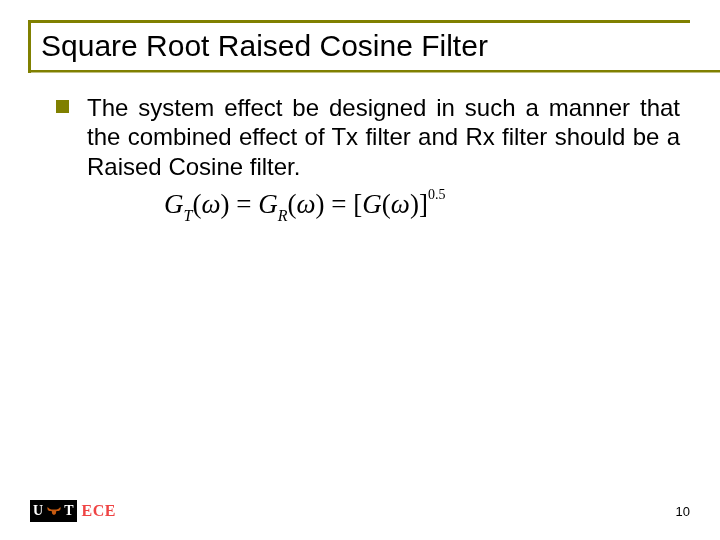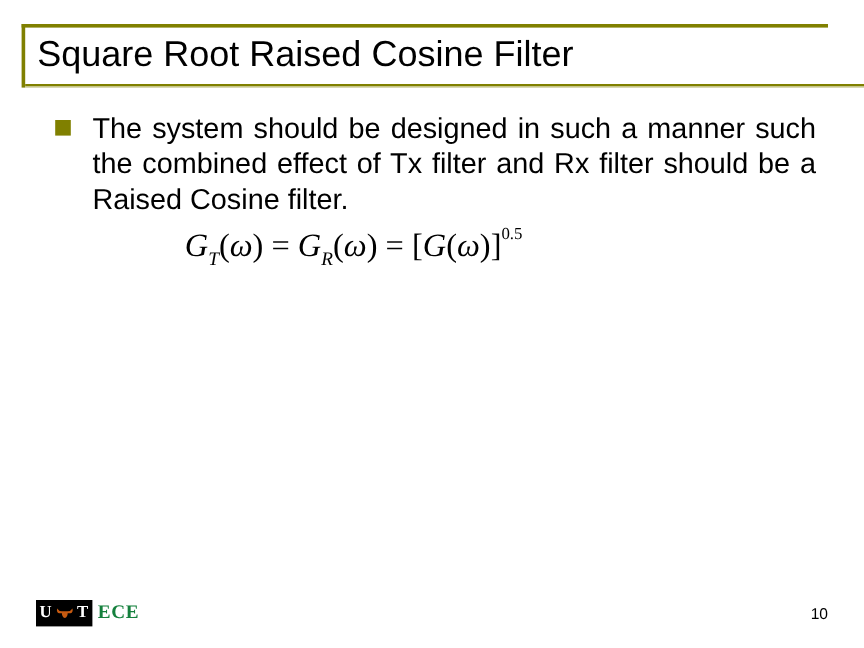--- a/index.html
+++ b/index.html
@@ -6,21 +6,21 @@
   html, body { width: 720px; height: 540px; overflow: hidden; }
   body {
     font-family: Arial, Helvetica, sans-serif;
     background: #ffffff;
     position: relative;
   }
   .slide {
     width: 720px;
     height: 540px;
     position: relative;
-    padding: 20px 30px 0 16px;
+    padding: 20px 30px 0 26px;
   }
   .title-box {
     border-left: 3px solid #808000;
     border-top: 3px solid #808000;
     padding: 6px 10px 10px 10px;
     margin-left: 2px;
     position: relative;
   }
   .title-text {
     font-size: 30px;
@@ -109,21 +109,21 @@
     align-items: center;
     gap: 2px;
     letter-spacing: 1px;
   }
   .longhorn {
     width: 16px;
     height: 10px;
     fill: #c55a11;
   }
   .logo-ece {
-    color: #15803d;
+    color: #ef4444;
     font-family: "Times New Roman", Times, serif;
     font-weight: bold;
     font-size: 16px;
     padding-left: 4px;
     letter-spacing: 0.5px;
   }
   .page-num {
     font-size: 13px;
     color: #000;
   }
@@ -134,21 +134,21 @@
 <div class="slide">
 
   <div class="title-box">
     <div class="title-text">Square Root Raised Cosine Filter</div>
     <div class="title-underline"></div>
   </div>
 
   <div class="content">
     <div class="bullet-item">
       <div class="bullet-square"></div>
-      <div class="bullet-text">The system should be designed in such a manner such the combined effect of Tx filter and Rx filter should be a Raised Cosine filter.</div>
+      <div class="bullet-text">The system effect be designed in such a manner that the combined effect of Tx filter and Rx filter should be a Raised Cosine filter.</div>
     </div>
 
     <div class="equation">
       <span>G</span><span class="sub">T</span><span class="up">(</span><span>ω</span><span class="up">)</span>
       <span class="up">=</span>
       <span>G</span><span class="sub">R</span><span class="up">(</span><span>ω</span><span class="up">)</span>
       <span class="up">=</span>
       <span class="up">[</span><span>G</span><span class="up">(</span><span>ω</span><span class="up">)</span><span class="up">]</span><span class="sup">0.5</span>
     </div>
   </div>

